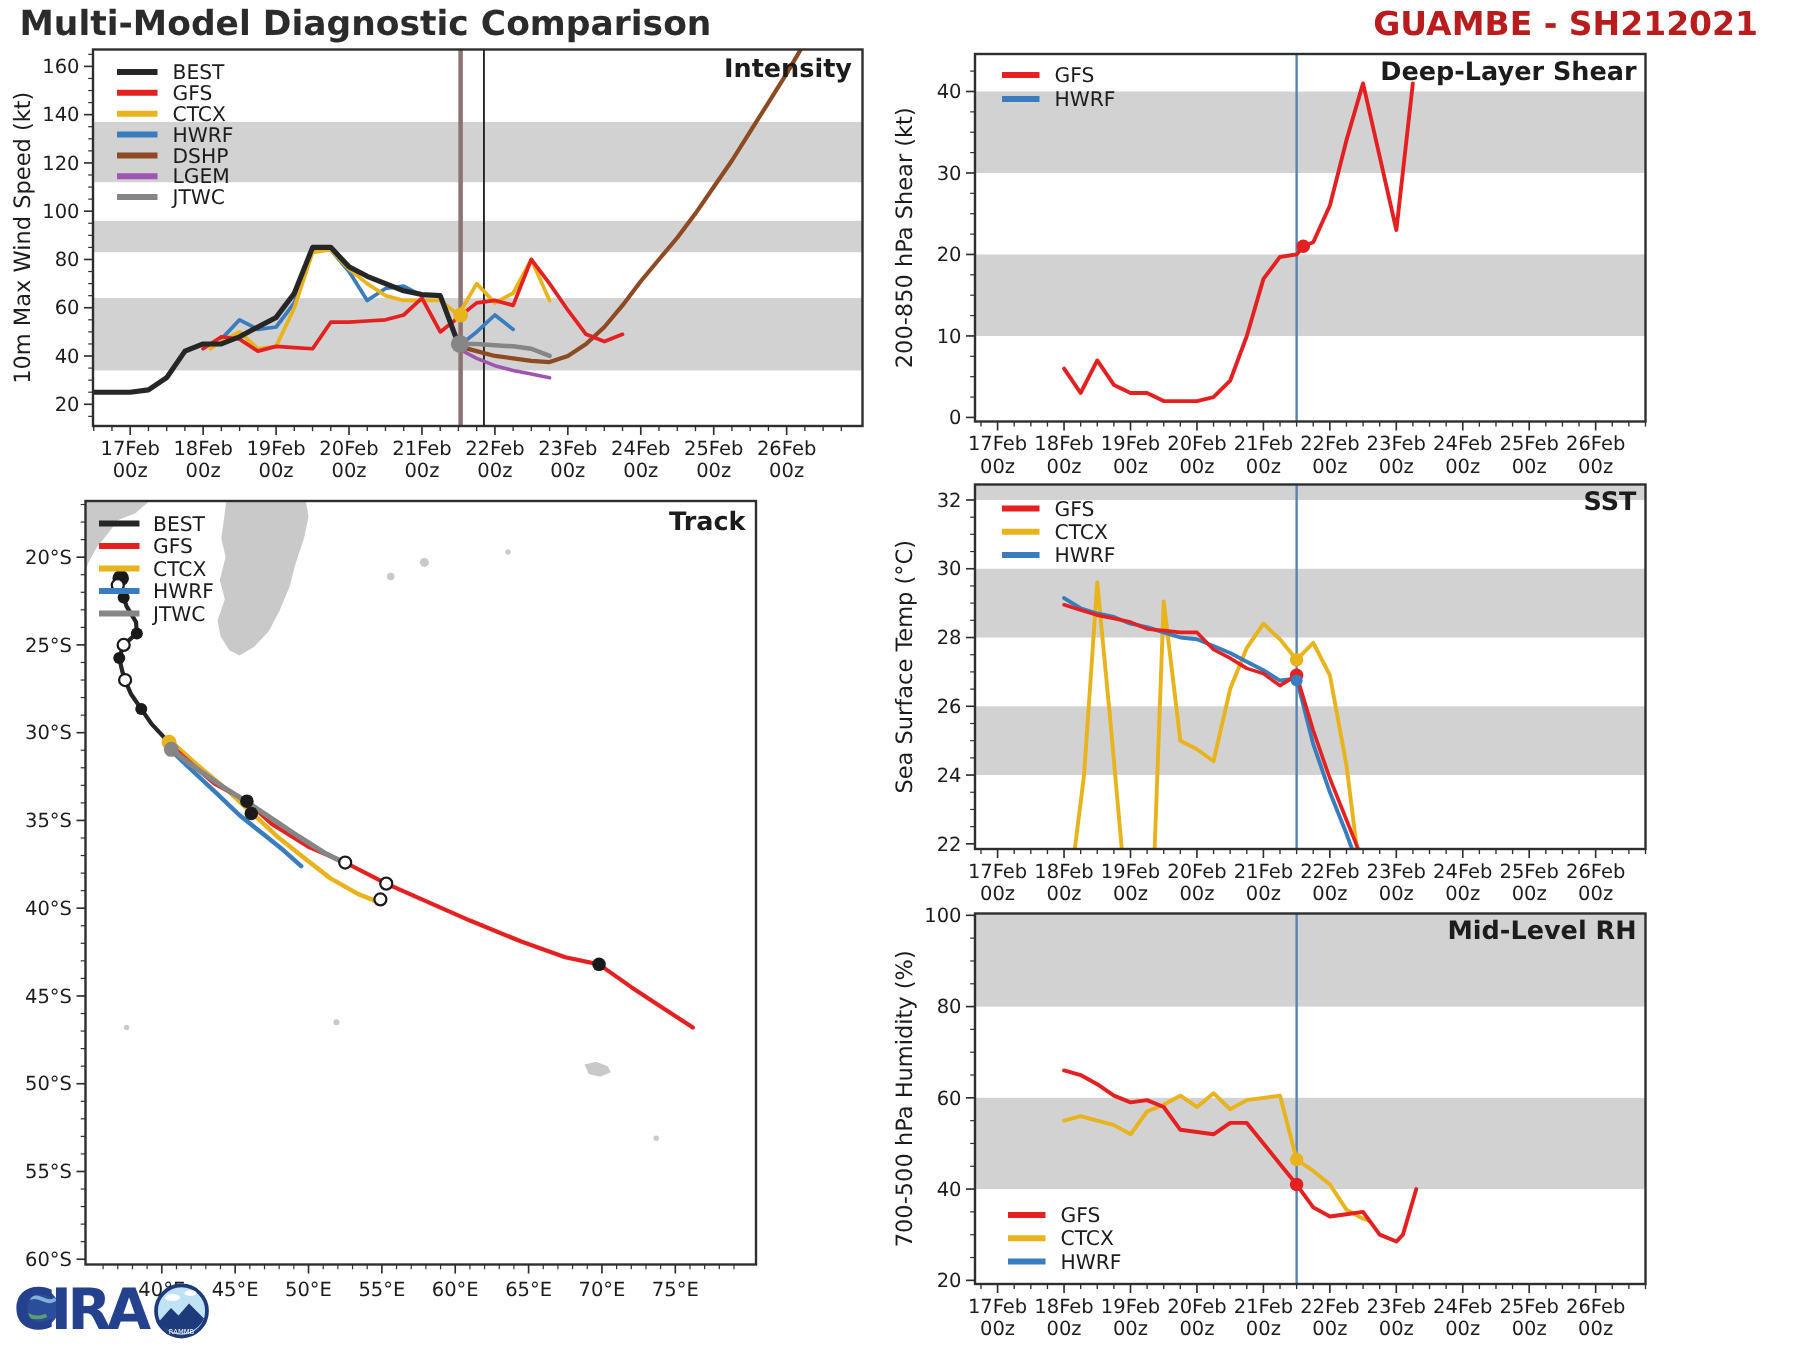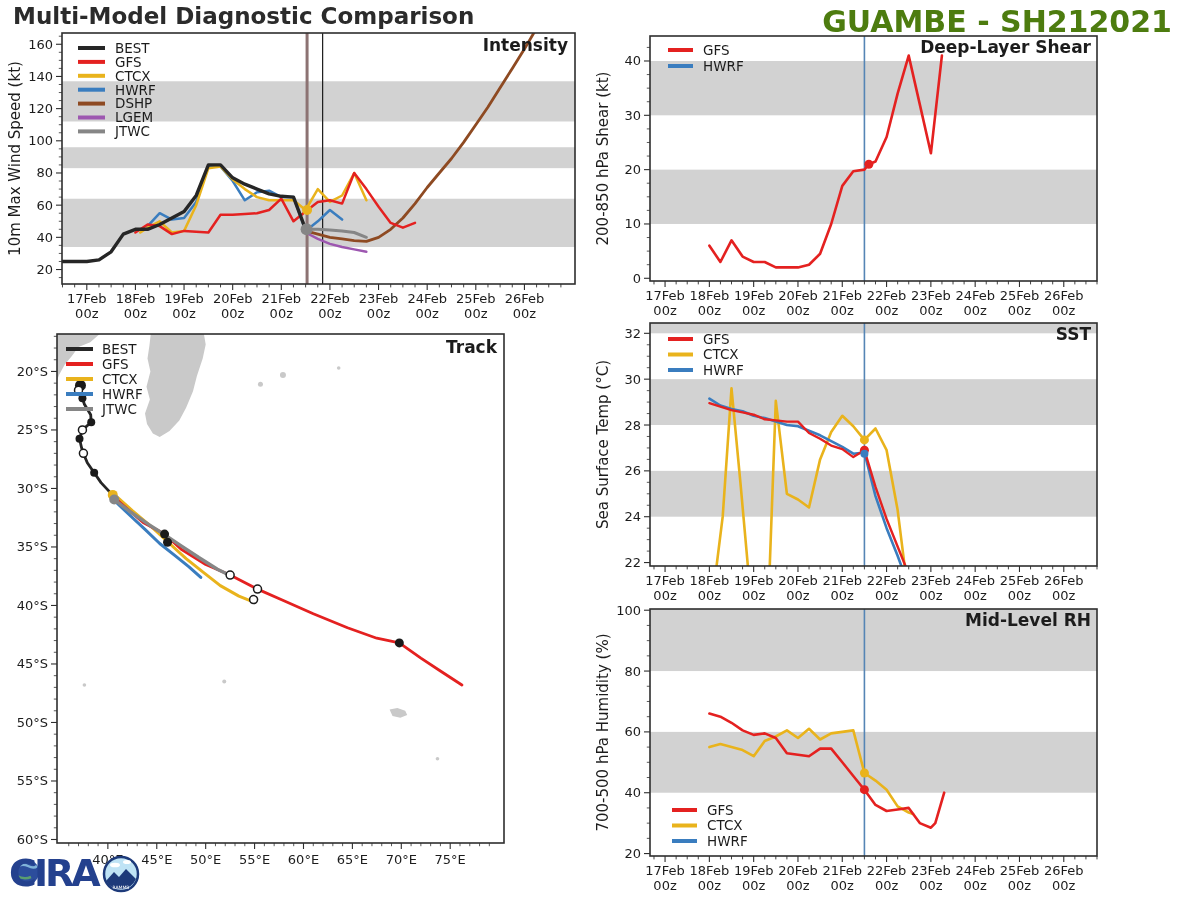--- a/index.html
+++ b/index.html
@@ -1,19 +1,19 @@
 <!DOCTYPE html>
 <html><head>
 <meta charset="utf-8">
 <style>
   html,body{margin:0;padding:0;background:#ffffff;}
   .stage{position:relative;width:1200px;height:900px;background:#ffffff;overflow:hidden;
          font-family:"DejaVu Sans","Liberation Sans",sans-serif;}
   .title{position:absolute;left:13px;top:3px;font-size:23px;font-weight:bold;color:#2b2b2b;}
-  .storm{position:absolute;right:28px;top:4px;font-size:30px;font-weight:bold;color:#4d7c0f;}
+  .storm{position:absolute;right:28px;top:4px;font-size:22px;font-weight:bold;color:#b91c1c;}
   #charts{position:absolute;left:0;top:0;}
   #charts text{font-family:"DejaVu Sans","Liberation Sans",sans-serif;fill:#1c1c1c;}
   .logo{position:absolute;left:5px;top:843px;}
 </style>
 </head>
 <body>
 
 <div class="stage">
   <div class="title">Multi-Model Diagnostic Comparison</div>
   <div class="storm">GUAMBE - SH212021</div>

